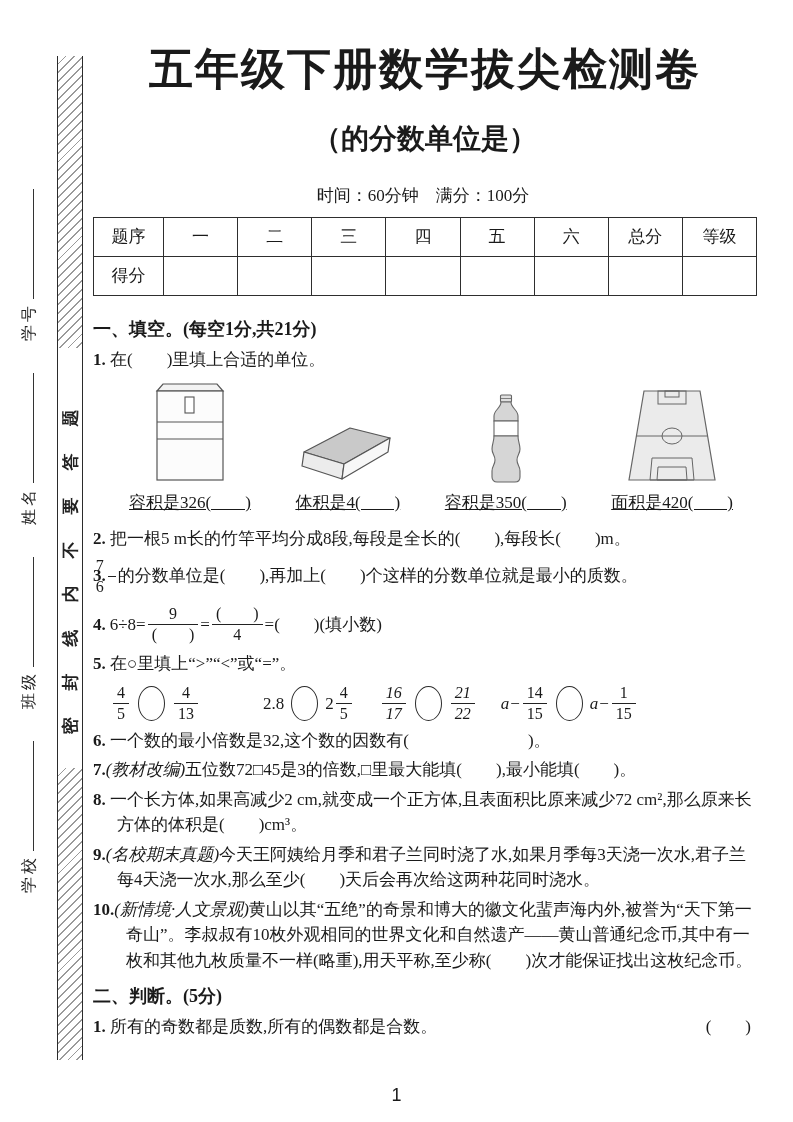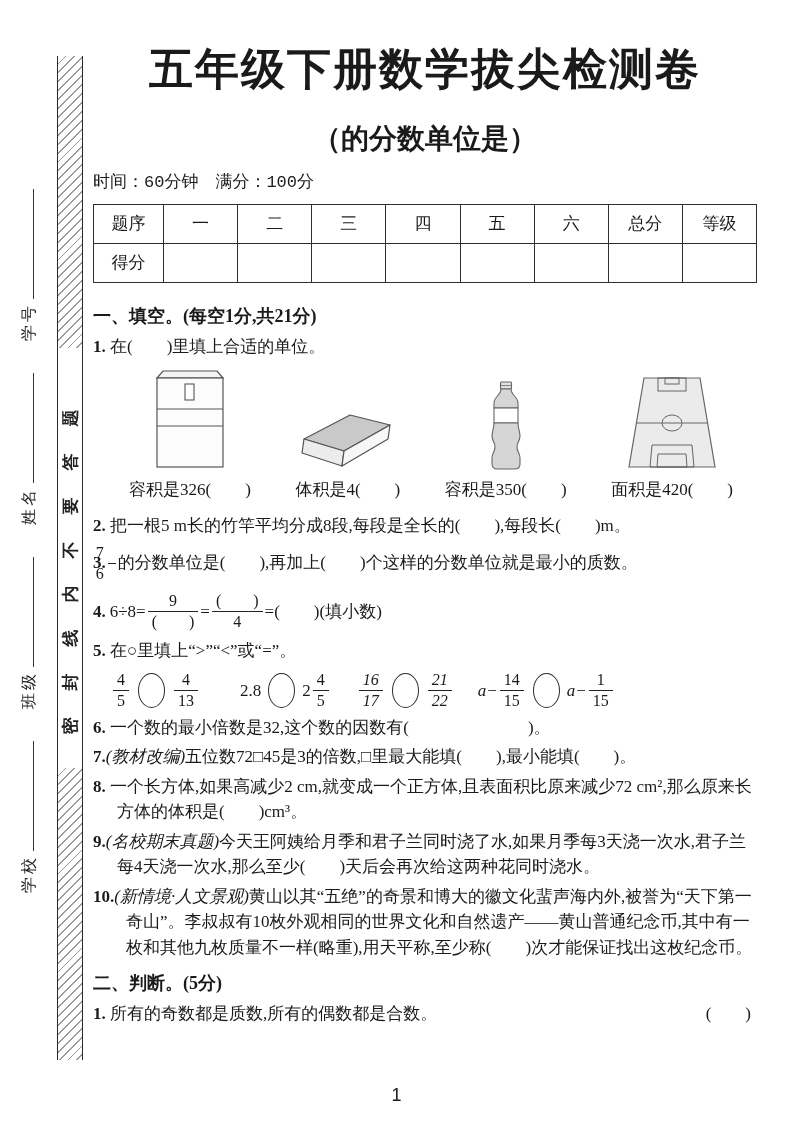--- a/index.html
+++ b/index.html
@@ -23,51 +23,51 @@
   .seal-mid { height:420px; display:flex; align-items:center; justify-content:center; background:#fff; }
   .seal-rot { transform:rotate(-90deg); white-space:nowrap; font-size:17px; font-weight:bold;
     letter-spacing:27px; color:#222; }
 
   
   .content { position:absolute; left:93px; top:30px; width:664px; font-size:17px; line-height:1.5; }
   .title { text-align:center; font-family:"Liberation Sans","DejaVu Sans",sans-serif;
     font-weight:900; font-size:44px; letter-spacing:2px; margin-top:6px; }
   .subtitle { text-align:center; font-family:"Liberation Sans","DejaVu Sans",sans-serif;
     font-weight:700; font-size:28px; margin-top:16px; }
-  .meta { text-align:left; font-size:17px; margin-top:10px; padding-right:4px;
-    font-family:Liberation Mono, monospace; }
+  .meta { text-align:center; font-size:17px; margin-top:23px; padding-right:4px;
+    font-family:Liberation Serif, serif; }
 
   table.score { width:100%; border-collapse:collapse; margin-top:8px; table-layout:fixed; }
   table.score td { border:1.6px solid #2e2e2e; height:39px; text-align:center;
     font-size:17px; padding:4px 2px; }
   table.score td.c0 { width:70px; }
 
   .sec-h { font-weight:bold; font-size:18px; margin-top:20px; }
   .q { margin-top:4px; padding-left:24px; text-indent:-24px; }
   .q b { font-weight:bold; }
   .q .tag { font-style:italic;margin-top:44px; }
   .q10 { padding-left:33px; text-indent:-33px; }
 
   
   .figs { display:flex; justify-content:space-between; align-items:flex-end;
     padding:8px 24px 0 36px; margin-top:2px; }
   .fig { display:flex; flex-direction:column; align-items:center; }
-  .fig .cap { margin-top:6px; font-size:17px; white-space:nowrap; }
+  .fig .cap { margin-top:6px; font-size:17px; white-space:nowrap;text-decoration:underline; }
   .fig svg { display:block; }
 
   
   .frac { display:inline-block; vertical-align:middle; text-align:center;
     line-height:1.15; font-size:16px; margin:0 2px; }
   .frac .top { display:block; padding:0 4px 1px; border-bottom:1.3px solid #222; }
   .frac .bot { display:block; padding:1px 4px 0; }
   .cmp-row { display:flex; align-items:center; margin:8px 0 4px; padding-left:18px; }
   .cmp { display:flex; align-items:center; white-space:nowrap; }
   .circle { display:inline-block; width:27px; height:35px; border:1.3px solid #2b2b2b;
     border-radius:50%; margin:0 7px; }
-  .gap1 { margin-left:40px; } .gap2 { margin-left:26px;font-style:italic; } .gap3 { margin-left:24px; }
+  .gap1 { margin-left:63px; } .gap2 { margin-left:26px;font-style:italic; } .gap3 { margin-left:24px; }
   .var { font-style:italic; font-family:"Liberation Serif",serif; }
 
   .q4line { display:flex; align-items:center; margin-top:8px; }
   .q4line b { margin-right:4px; }
 
   .judge { display:flex; margin-top:4px; }
   .judge .jtext { flex:1; padding-left:24px; text-indent:-24px; }
   .judge .jblank { padding-right:6px; white-space:nowrap; }
 
   .pageno { position:absolute; bottom:16px; left:0; width:100%; text-align:center;

